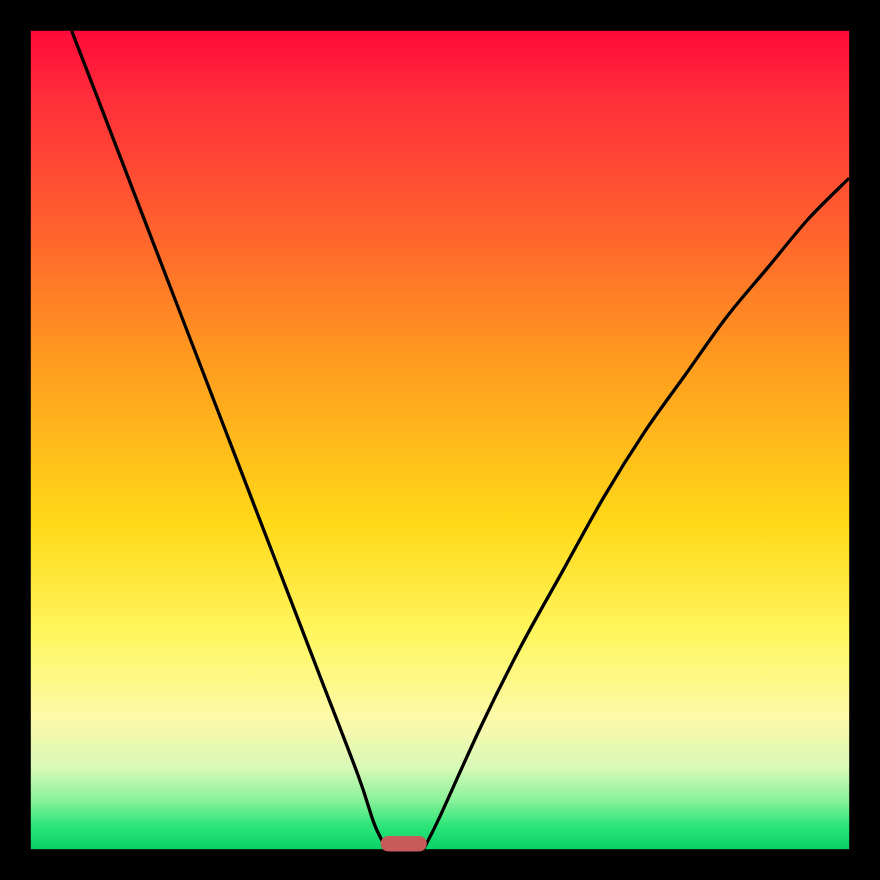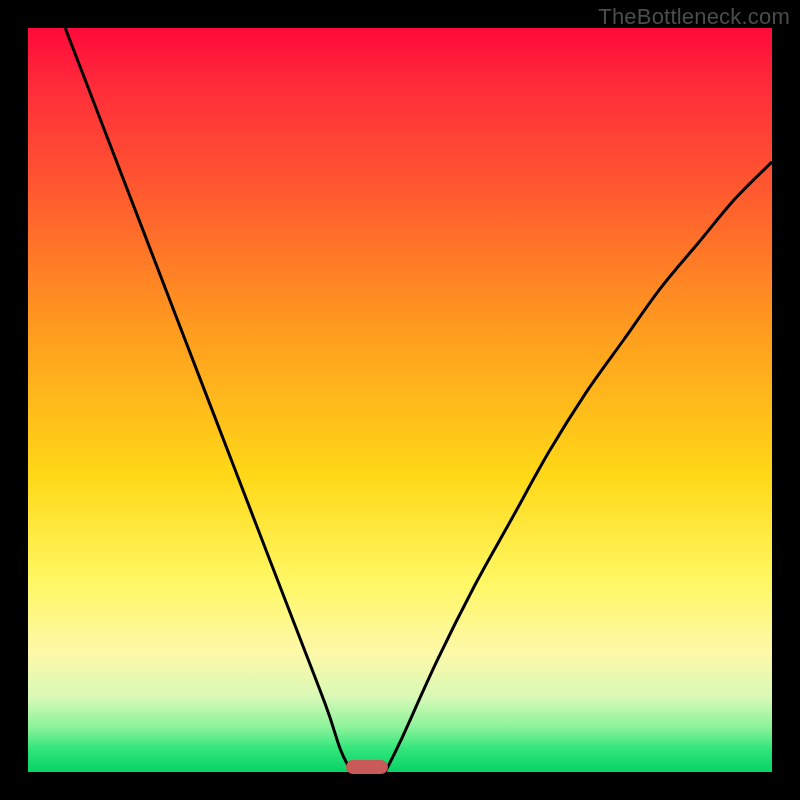--- a/index.html
+++ b/index.html
@@ -73,14 +73,13 @@
     <svg class="curves" viewBox="0 0 744 744" preserveAspectRatio="none">
       <path d="M 37.2 0.0 C 43.4 16.1, 62.0 64.5, 74.4 96.7 C 86.8 129.0, 99.2 161.2, 111.6 193.4 C 124.0 225.7, 136.4 257.9, 148.8 290.2 C 161.2 322.4, 173.6 354.6, 186.0 386.9 C 198.4 419.1, 210.8 451.4, 223.2 483.6 C 235.6 515.8, 248.0 548.1, 260.4 580.3 C 272.8 612.6, 288.9 653.5, 297.6 677.0 C 306.3 700.6, 308.1 710.5, 312.5 721.7 C 316.8 732.8, 321.8 740.3, 323.6 744.0" fill="none" stroke="#000" stroke-width="3">
       </path>
       <path d="M 357.1 744.0 C 359.6 739.0, 363.3 732.8, 372.0 714.2 C 380.7 695.6, 396.8 658.4, 409.2 632.4 C 421.6 606.4, 434.0 581.6, 446.4 558.0 C 458.8 534.4, 471.2 513.4, 483.6 491.0 C 496.0 468.7, 508.4 445.2, 520.8 424.1 C 533.2 403.0, 545.6 383.2, 558.0 364.6 C 570.4 346.0, 582.8 329.8, 595.2 312.5 C 607.6 295.1, 620.0 276.5, 632.4 260.4 C 644.8 244.3, 657.2 230.6, 669.6 215.8 C 682.0 200.9, 694.4 184.8, 706.8 171.1 C 719.2 157.5, 737.8 140.1, 744.0 133.9" fill="none" stroke="#000" stroke-width="3">
       </path>
     </svg>
 
     <div class="marker" style="left:317.5px; top:732.0px;"></div>
   </div>
 
-  <div class="watermark">TheBottleneck.com</div>
 </div>
 
 </body></html>

